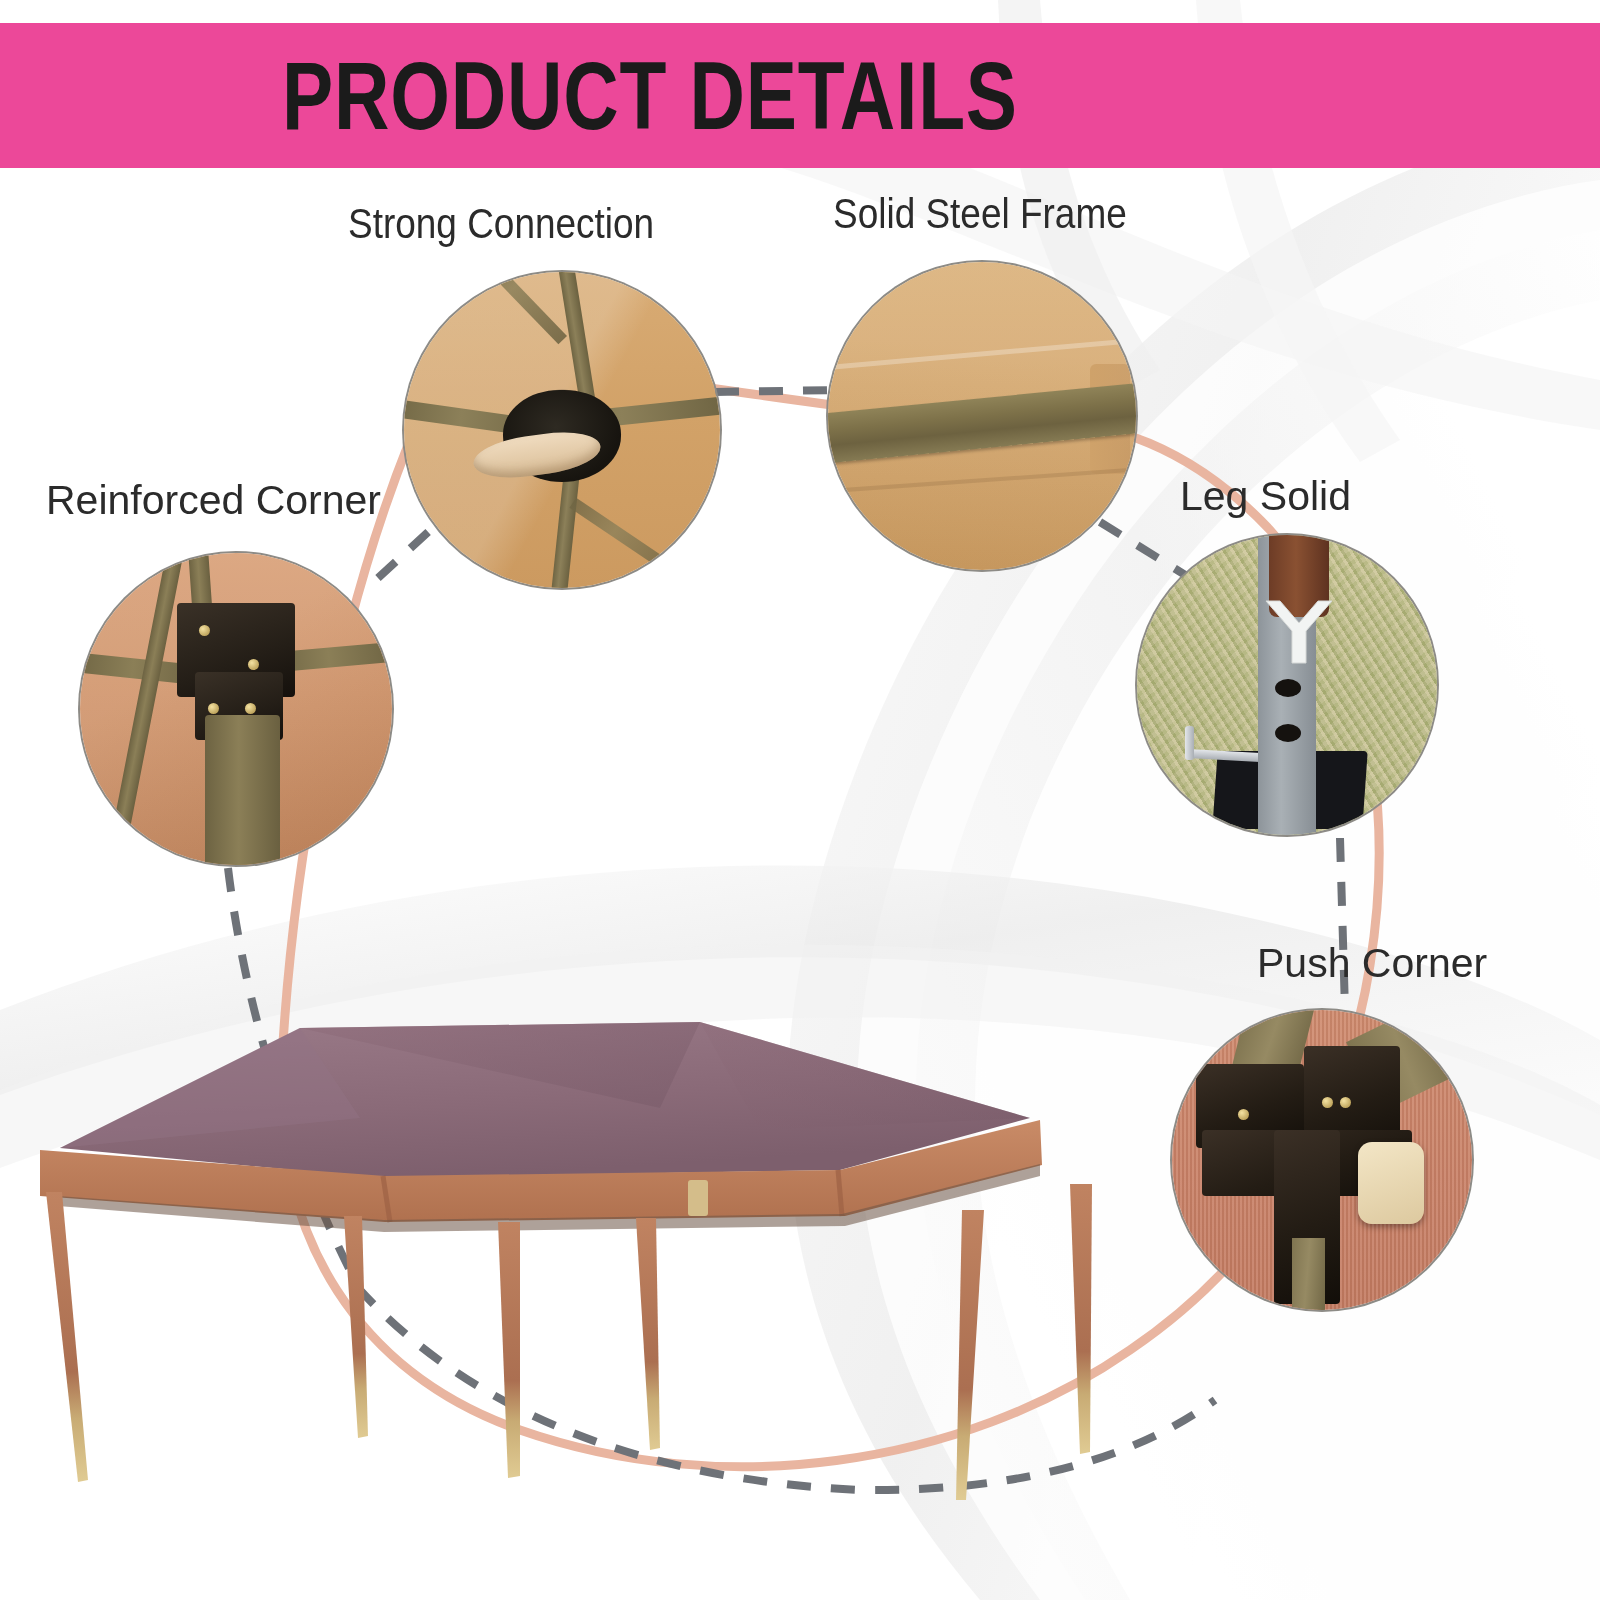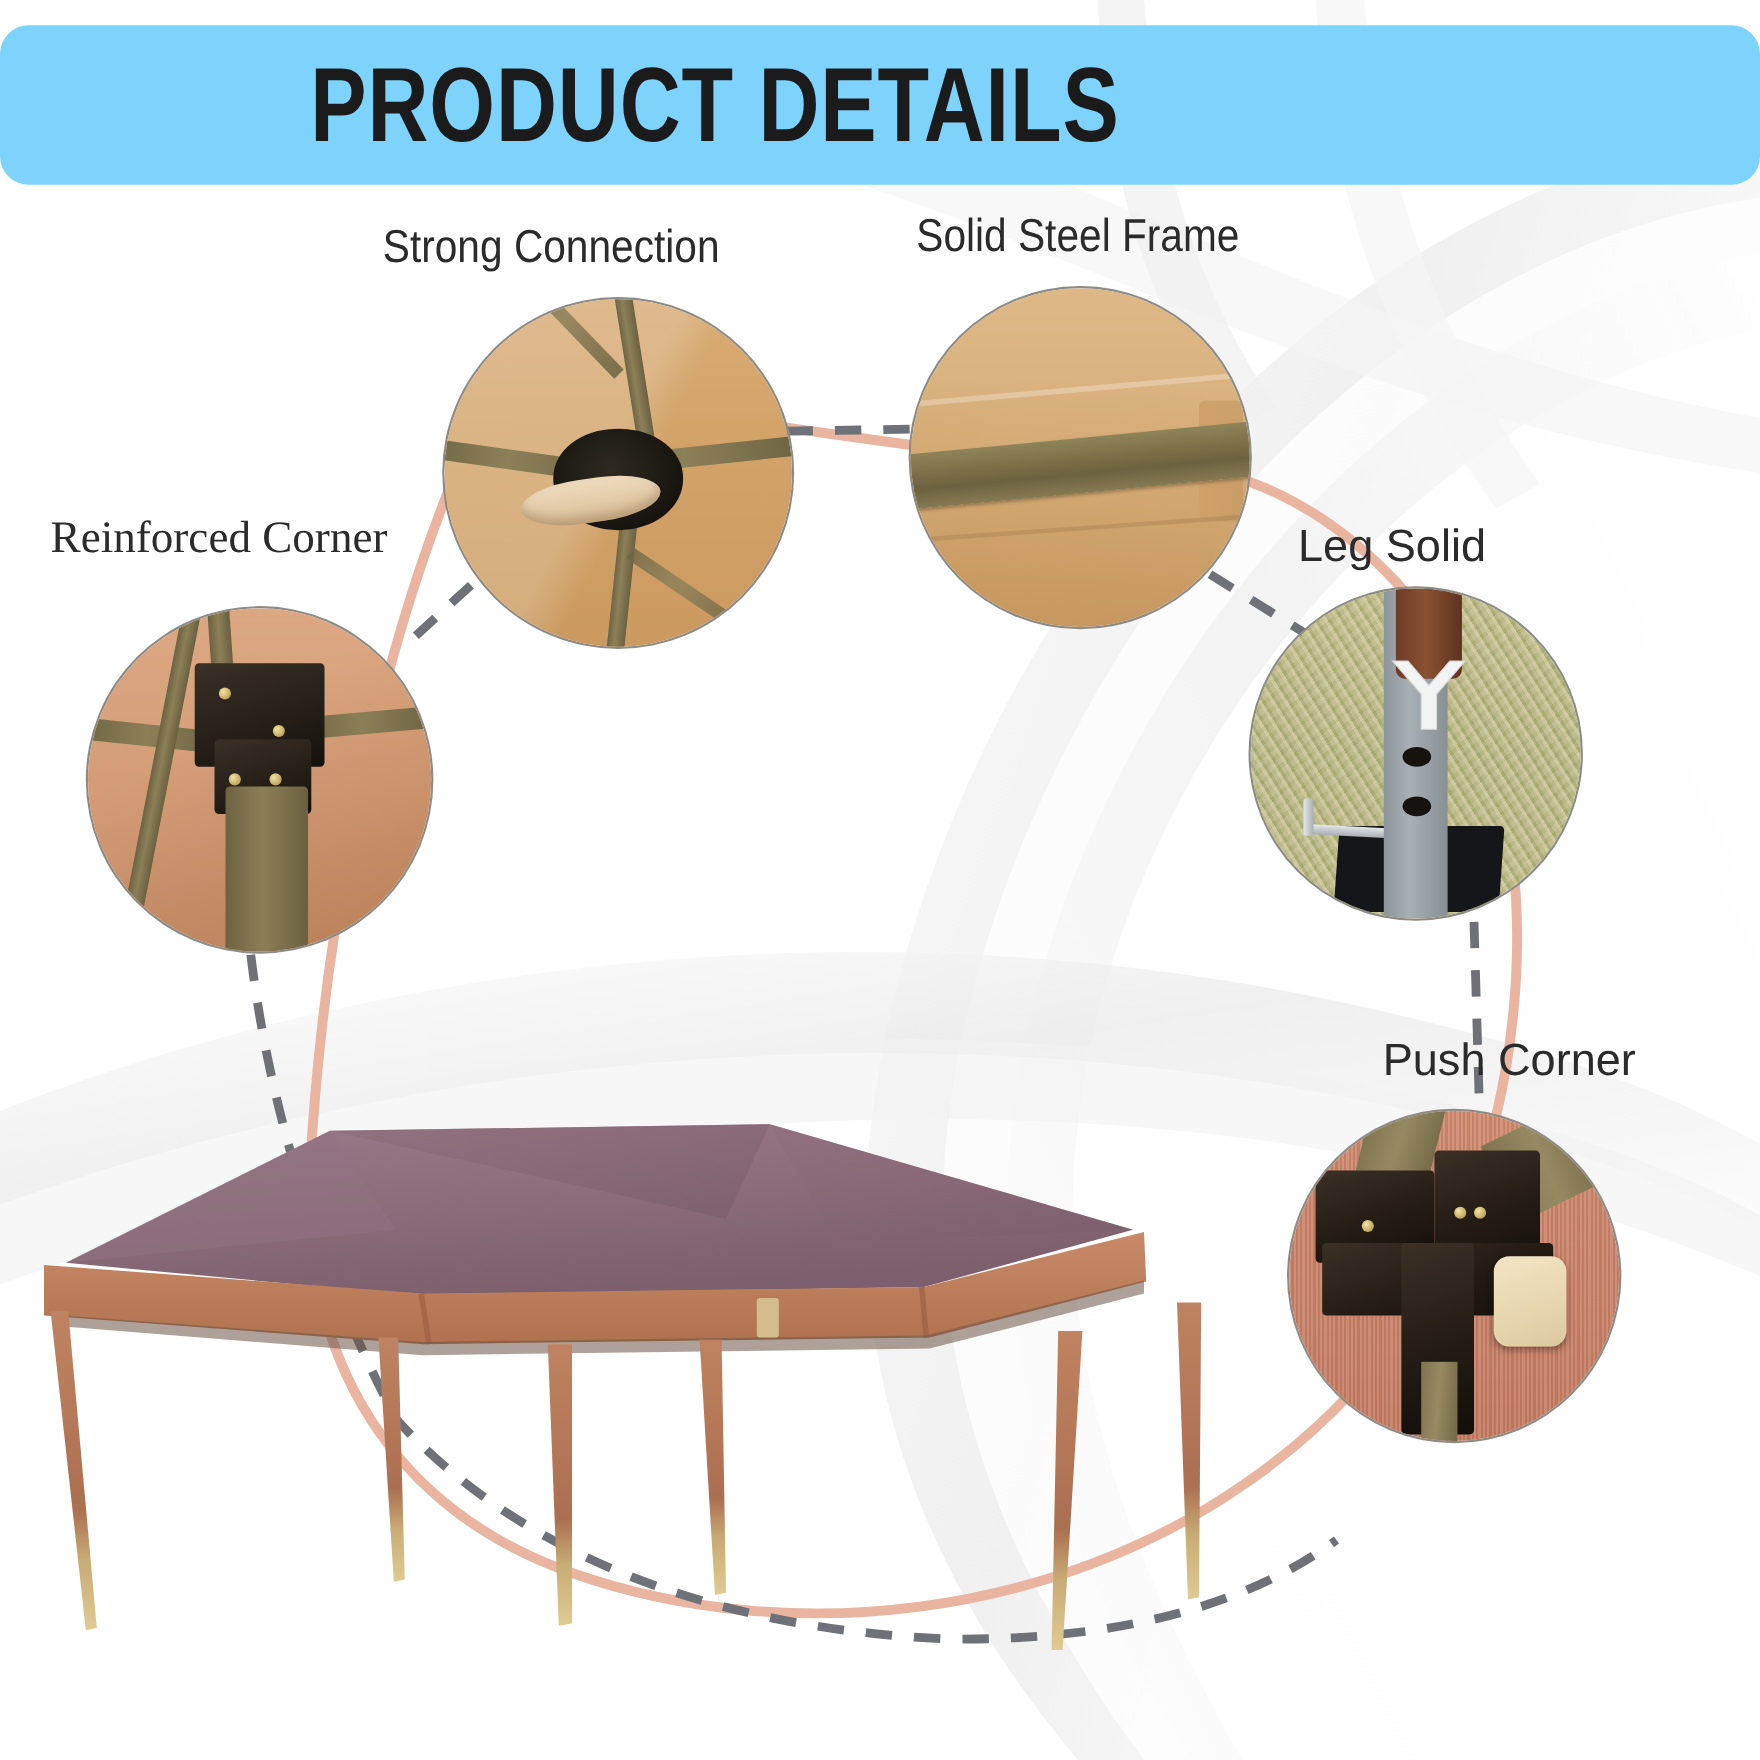--- a/index.html
+++ b/index.html
@@ -8,24 +8,23 @@
     background:#ffffff;
     font-family:"Liberation Sans", sans-serif;
     position:relative;
   }
   #stage{position:absolute;inset:0;width:1600px;height:1600px;}
   svg.layer{position:absolute;left:0;top:0;width:1600px;height:1600px;}
 
   
   .header-band{
     position:absolute;left:0;top:23px;width:1600px;height:145px;
-    background:#7dd3fc;
+    background:#ec4899;
     display:flex;align-items:center;justify-content:center;
     z-index:30;
-    border-radius:26px;
   }
   .header-title{
     font-family:"Liberation Sans Narrow","Liberation Sans",sans-serif;
     font-weight:700;
     font-size:96px;
     line-height:1;
     letter-spacing:1px;
     color:#1b1b1b;
     transform:scaleX(.80);
     transform-origin:center;
@@ -44,21 +43,21 @@
     font-family:"Liberation Sans Narrow","Liberation Sans",sans-serif;
     font-weight:400;
     transform:scaleX(.88);
   }
   .label.regular{
     font-family:"Liberation Sans",sans-serif;
     font-weight:400;
   }
   #lbl-strong-connection{left:348px;top:203px;font-size:42px;transform-origin:left center;}
   #lbl-solid-steel{left:833px;top:193px;font-size:42px;transform-origin:left center;}
-  #lbl-reinforced-corner{left:46px;top:468px;font-size:41px;font-family:Liberation Serif, serif;}
+  #lbl-reinforced-corner{left:46px;top:480px;font-size:41px;}
   #lbl-leg-cover{left:1180px;top:476px;font-size:41px;}
   #lbl-push-button{left:1257px;top:943px;font-size:41px;}
 
   
   .circle{
     position:absolute;border-radius:50%;overflow:hidden;
     box-shadow:0 0 0 2px #8d8b86;
     z-index:20;
   }
   .circle .inner{position:absolute;inset:0;}

